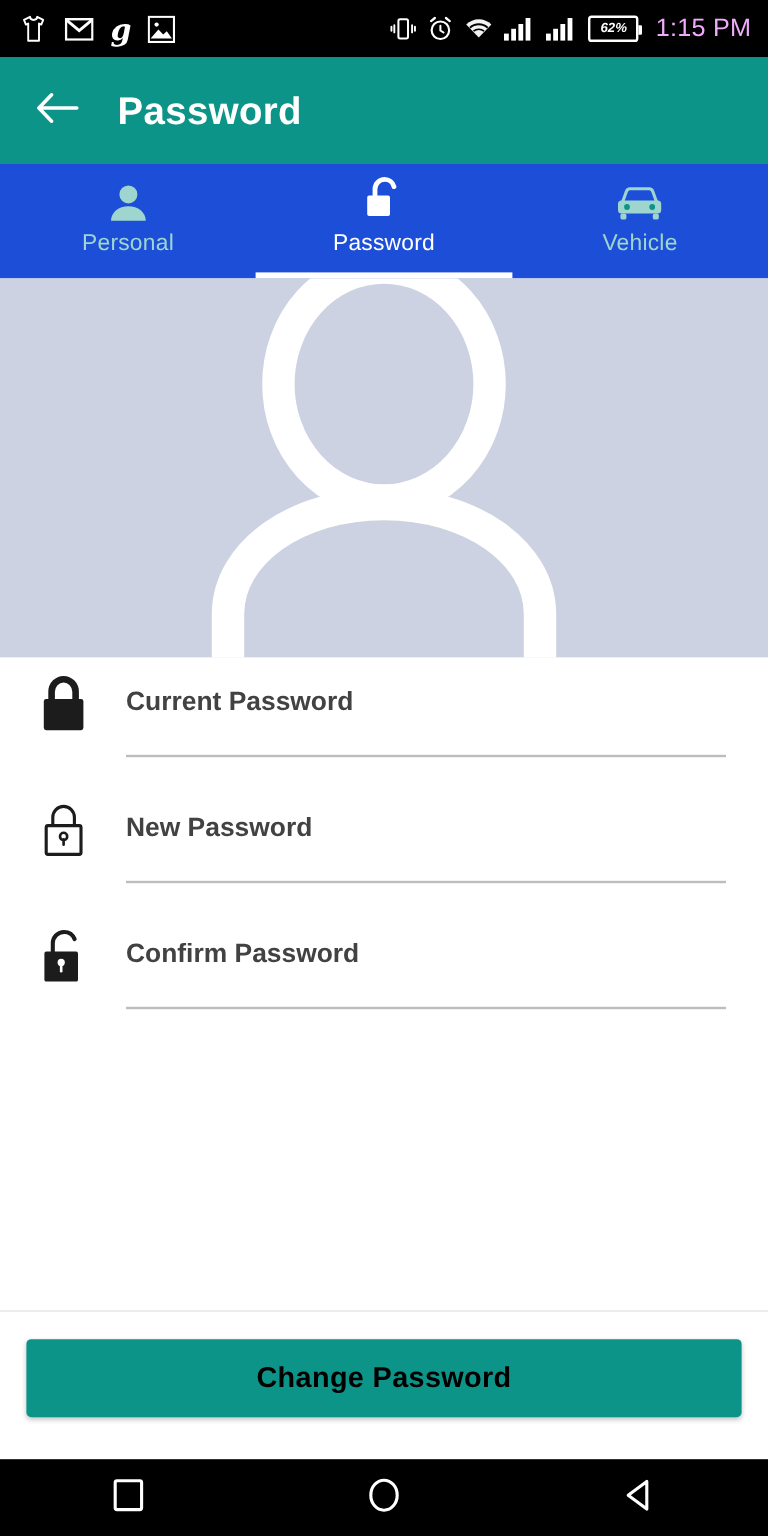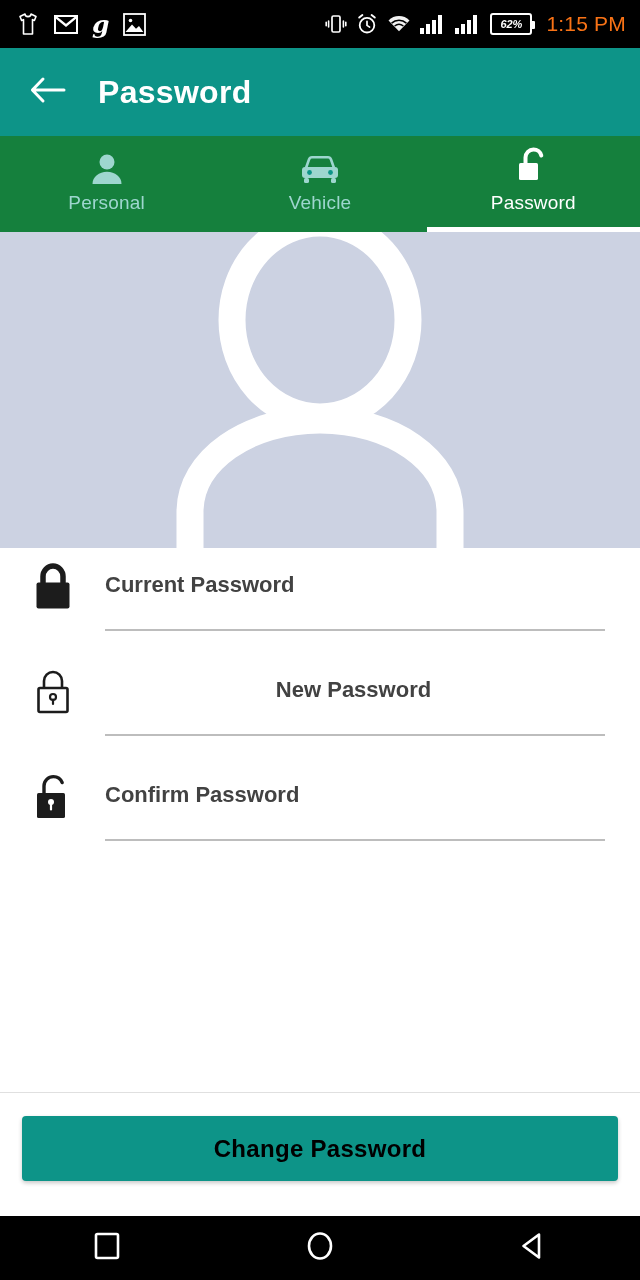--- a/index.html
+++ b/index.html
@@ -14,21 +14,21 @@
   
   .statusbar {
     position:absolute; top:0; left:0; width:640px; height:48px;
     background:#000000; display:flex; align-items:center;
     padding:0 14px 0 16px;
   }
   .sb-left { display:flex; align-items:center; gap:14px; }
   .sb-right { display:flex; align-items:center; gap:9px; margin-left:auto; }
   .sb-ico { display:inline-flex; align-items:center; justify-content:center; }
   .sb-time {
-    color:#f97316; font-size:21px; letter-spacing:0.2px;
+    color:#f0abfc; font-size:21px; letter-spacing:0.2px;
     font-family:"Liberation Sans", sans-serif; margin-left:5px;
   }
   .battery {
     position:relative; width:42px; height:22px;
     border:2px solid #ffffff; border-radius:3px;
     display:flex; align-items:center; justify-content:center;
   }
   .battery:after {
     content:""; position:absolute; right:-5px; top:6px;
     width:3px; height:8px; background:#ffffff; border-radius:0 1px 1px 0;
@@ -49,21 +49,21 @@
     display:flex; align-items:center; justify-content:center; cursor:pointer;
   }
   .appbar-title {
     color:#ffffff; font-size:32px; font-weight:bold;
     margin-left:18px; letter-spacing:0.3px;
   }
 
   
   .tabbar {
     position:absolute; top:136px; left:0; width:640px; height:96px;
-    background:#15803d; display:flex;text-align:center;
+    background:#1d4ed8; display:flex;text-align:center;
   }
   .tab {
     flex:1; position:relative; display:flex; flex-direction:column;
     align-items:center; justify-content:center; gap:4px; cursor:pointer;
     padding-bottom:6px;
   }
   .tab .tab-ico { height:40px; display:flex; align-items:flex-end; justify-content:center; }
   .tab .tab-label { font-size:19px; letter-spacing:0.2px; }
   .tab.inactive .tab-label { color:#9ed6cf; }
   .tab.active .tab-label { color:#ffffff; }
@@ -210,46 +210,46 @@
   <div class="tabbar">
 
     <div class="tab inactive">
       <span class="tab-ico">
         <svg width="38" height="38" viewBox="0 0 38 38">
             <circle cx="19" cy="12" r="7.5" fill="#9ed6cf"></circle>
             <path d="M4.5 34c0-7.2 6.5-12.2 14.5-12.2S33.5 26.8 33.5 34z" fill="#9ed6cf"></path>
           </svg>
       </span>
       <span class="tab-label">Personal</span>
+    </div>
+
+    <div class="tab active">
+      <span class="tab-ico">
+        <svg width="40" height="42" viewBox="0 0 40 42">
+            <path d="M12.5 17V11.5c0-4.4 3.6-8 8-8 3.7 0 6.9 2.5 7.8 6" fill="none" stroke="#fff" stroke-width="4" stroke-linecap="round"></path>
+            <rect x="6" y="17" width="19" height="17" rx="1.6" fill="#ffffff"></rect>
+          </svg>
+      </span>
+      <span class="tab-label">Password</span>
+      <span class="tab-underline"></span>
     </div>
 
     <div class="tab inactive">
       <span class="tab-ico">
         <svg width="44" height="34" viewBox="0 0 44 34">
             <path d="M8 14 11 5.5c.5-1.4 1.6-2.2 3-2.2h16c1.4 0 2.5.8 3 2.2L36 14" fill="none" stroke="#9ed6cf" stroke-width="2.6" stroke-linecap="round" stroke-linejoin="round"></path>
             <rect x="4" y="13" width="36" height="11" rx="3" fill="#9ed6cf"></rect>
             <circle cx="11.5" cy="18.5" r="2.4" fill="#0d9488"></circle>
             <circle cx="32.5" cy="18.5" r="2.4" fill="#0d9488"></circle>
             <rect x="6" y="24" width="5" height="5" rx="1.6" fill="#9ed6cf"></rect>
             <rect x="33" y="24" width="5" height="5" rx="1.6" fill="#9ed6cf"></rect>
           </svg>
       </span>
       <span class="tab-label">Vehicle</span>
     </div>
-
-    <div class="tab active">
-      <span class="tab-ico">
-        <svg width="40" height="42" viewBox="0 0 40 42">
-            <path d="M12.5 17V11.5c0-4.4 3.6-8 8-8 3.7 0 6.9 2.5 7.8 6" fill="none" stroke="#fff" stroke-width="4" stroke-linecap="round"></path>
-            <rect x="6" y="17" width="19" height="17" rx="1.6" fill="#ffffff"></rect>
-          </svg>
-      </span>
-      <span class="tab-label">Password</span>
-      <span class="tab-underline"></span>
-    </div>
   </div>
 
   <div class="avatar-area">
     <span class="avatar-svg">
       <svg width="340" height="340" viewBox="0 0 340 340">
         <ellipse cx="170" cy="100" rx="88" ry="97" fill="none" stroke="#ffffff" stroke-width="27"></ellipse>
         <path d="M40 330v-38c0-52 58-92 130-92s130 40 130 92v38" fill="none" stroke="#ffffff" stroke-width="27"></path>
       </svg>
     </span>
   </div>
@@ -272,21 +272,21 @@
     <div class="field">
       <div class="field-ico">
         <svg width="40" height="50" viewBox="0 0 40 50">
             <path d="M11 21v-7c0-5 4-9 9-9s9 4 9 9v7" fill="none" stroke="#1c1c1c" stroke-width="2.6"></path>
             <rect x="5.5" y="21" width="29" height="24" rx="1.5" fill="none" stroke="#1c1c1c" stroke-width="2.6"></rect>
             <circle cx="20" cy="30" r="3" fill="none" stroke="#1c1c1c" stroke-width="2.2"></circle>
             <path d="M20 32.5v4.5" stroke="#1c1c1c" stroke-width="2.2" stroke-linecap="round"></path>
           </svg>
       </div>
       <div class="field-body">
-        <input class="field-input" type="text" style="padding-top: 22px; height: 52px; font-weight: bold; text-align: center;" placeholder="New Password">
+        <input class="field-input" type="text" style="padding-top: 22px; height: 52px; font-weight: bold;" placeholder="New Password">
         <span class="field-underline"></span>
       </div>
     </div>
 
     <div class="field">
       <div class="field-ico">
         <svg width="42" height="50" viewBox="0 0 42 50">
             <path d="M12 22v-8c0-5.2 4.2-9.4 9.4-9.4 4 0 7.4 2.5 8.8 6" fill="none" stroke="#1c1c1c" stroke-width="3.4" stroke-linecap="round"></path>
             <rect x="5" y="21" width="28" height="25" rx="1.6" fill="#1c1c1c"></rect>
             <circle cx="19" cy="30" r="3" fill="#ffffff"></circle>

